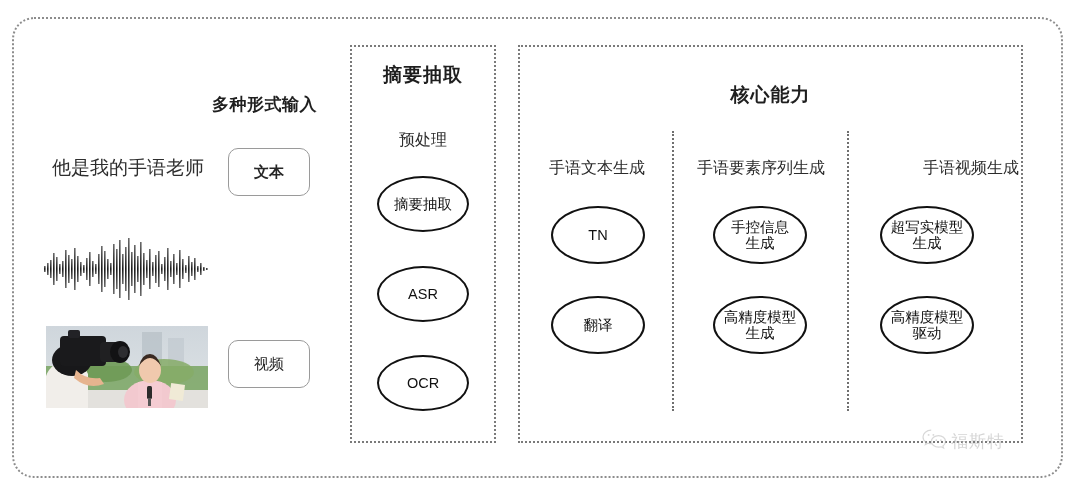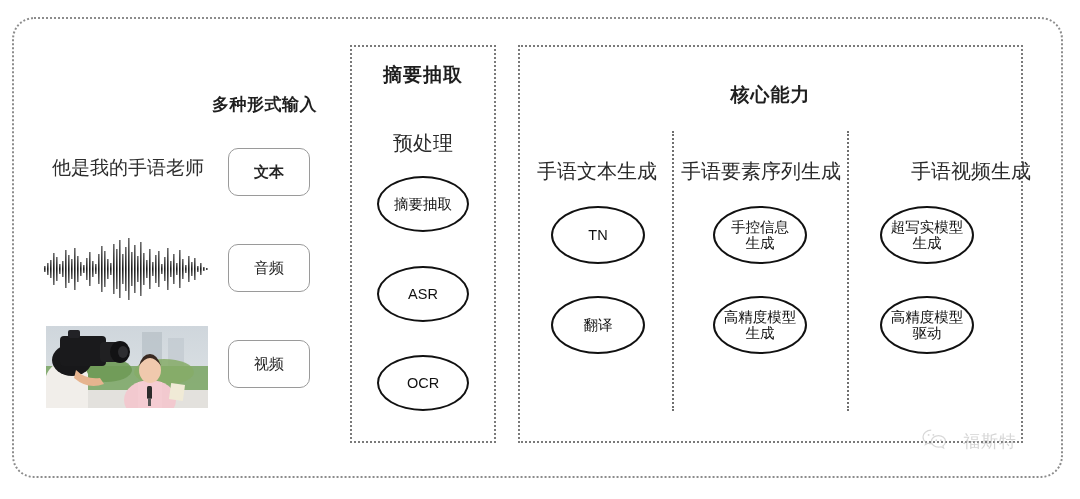--- a/index.html
+++ b/index.html
@@ -50,21 +50,21 @@
     color: #1e1e1e;
     letter-spacing: 1px;
     white-space: nowrap;
   }
   .title-scene { left: 350px; top: 62px; width: 146px; text-align: center; }
   .title-core  { left: 518px; top: 62px; width: 505px; text-align: center; margin-top: 20px; }
 
   
   .col-label {
     position: absolute;
-    font-size: 20px;
+    font-size: 16px;
     color: #2b2b2b;
     white-space: nowrap;
     text-align: center;
   }
   .lbl-pre   { left: 350px; top: 130px; width: 146px; }
   .lbl-c1    { left: 522px; top: 158px; width: 150px; }
   .lbl-c2    { left: 676px; top: 158px; width: 170px; }
   .lbl-c3    { left: 888px; top: 158px; width: 166px; }
 
   
@@ -156,21 +156,21 @@
   }
   .thumb svg { display: block; }
 
   
   .watermark {
     position: absolute;
     left: 922px;
     top: 428px;
     display: flex;
     align-items: center;
-    gap: 15px;
+    gap: 3px;
     opacity: 0.55;
     justify-content: center;
   }
   .wm-text {
     font-size: 17px;
     color: #b4b4b4;
     white-space: nowrap;
     letter-spacing: 1px;
   }
 </style>
@@ -289,21 +289,20 @@
       <rect x="14" y="10" width="46" height="30" rx="4" fill="#1a1a1c"></rect>
       <rect x="54" y="16" width="22" height="20" rx="4" fill="#202022"></rect>
       <ellipse cx="74" cy="26" rx="10" ry="11" fill="#121214"></ellipse>
       <ellipse cx="77" cy="26" rx="5" ry="6" fill="#2d2d30"></ellipse>
       <rect x="22" y="4" width="12" height="8" rx="2" fill="#222226"></rect>
       <path d="M30 44 q10 10 24 8 l4 6 q-16 6 -30 -6 z" fill="#e6b48f"></path>
     </svg>
   </div>
 
   <div class="pill pill-text">文本</div>
-  <div class="pill pill-audio">音频</div>
   <div class="pill pill-video">视频</div>
 
   <div class="section-frame frame-scene"></div>
   <div class="section-title title-scene">摘要抽取</div>
   <div class="col-label lbl-pre">预处理</div>
 
   <div class="node node-sm" style="left:377px; top:176px;">摘要抽取</div>
   <div class="node node-sm" style="left:377px; top:266px;">ASR</div>
   <div class="node node-sm" style="left:377px; top:355px;">OCR</div>
 

